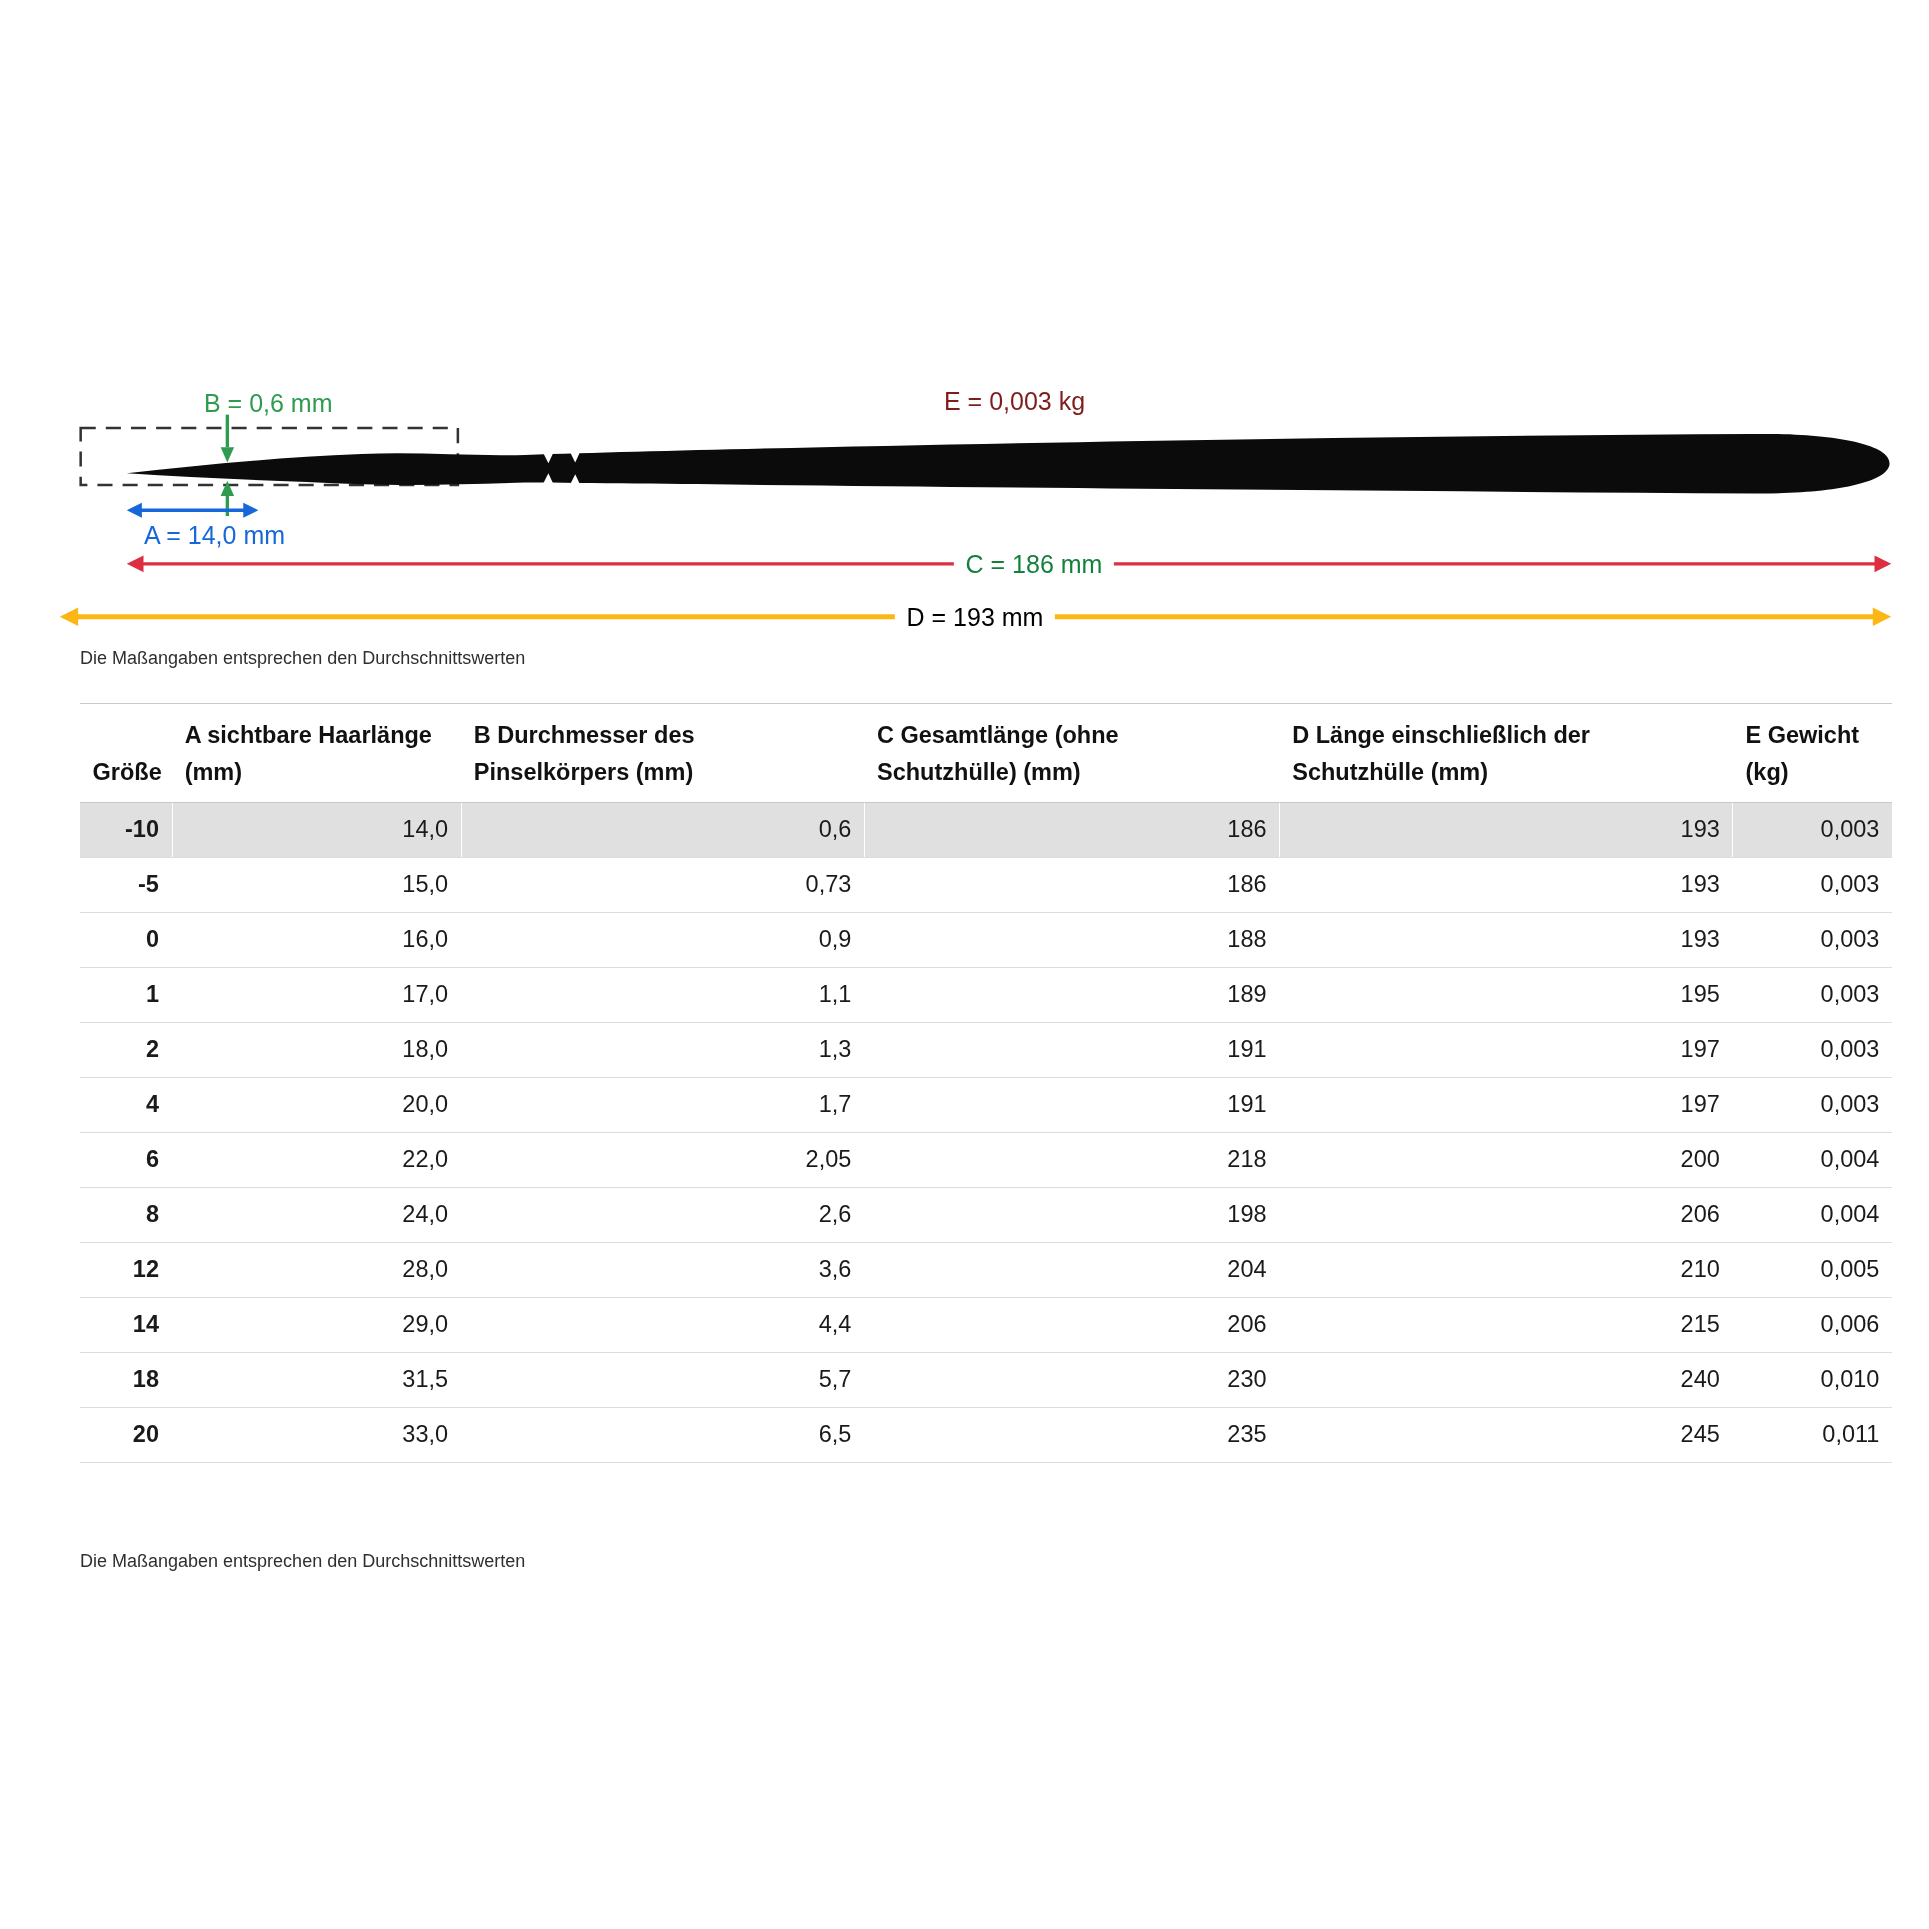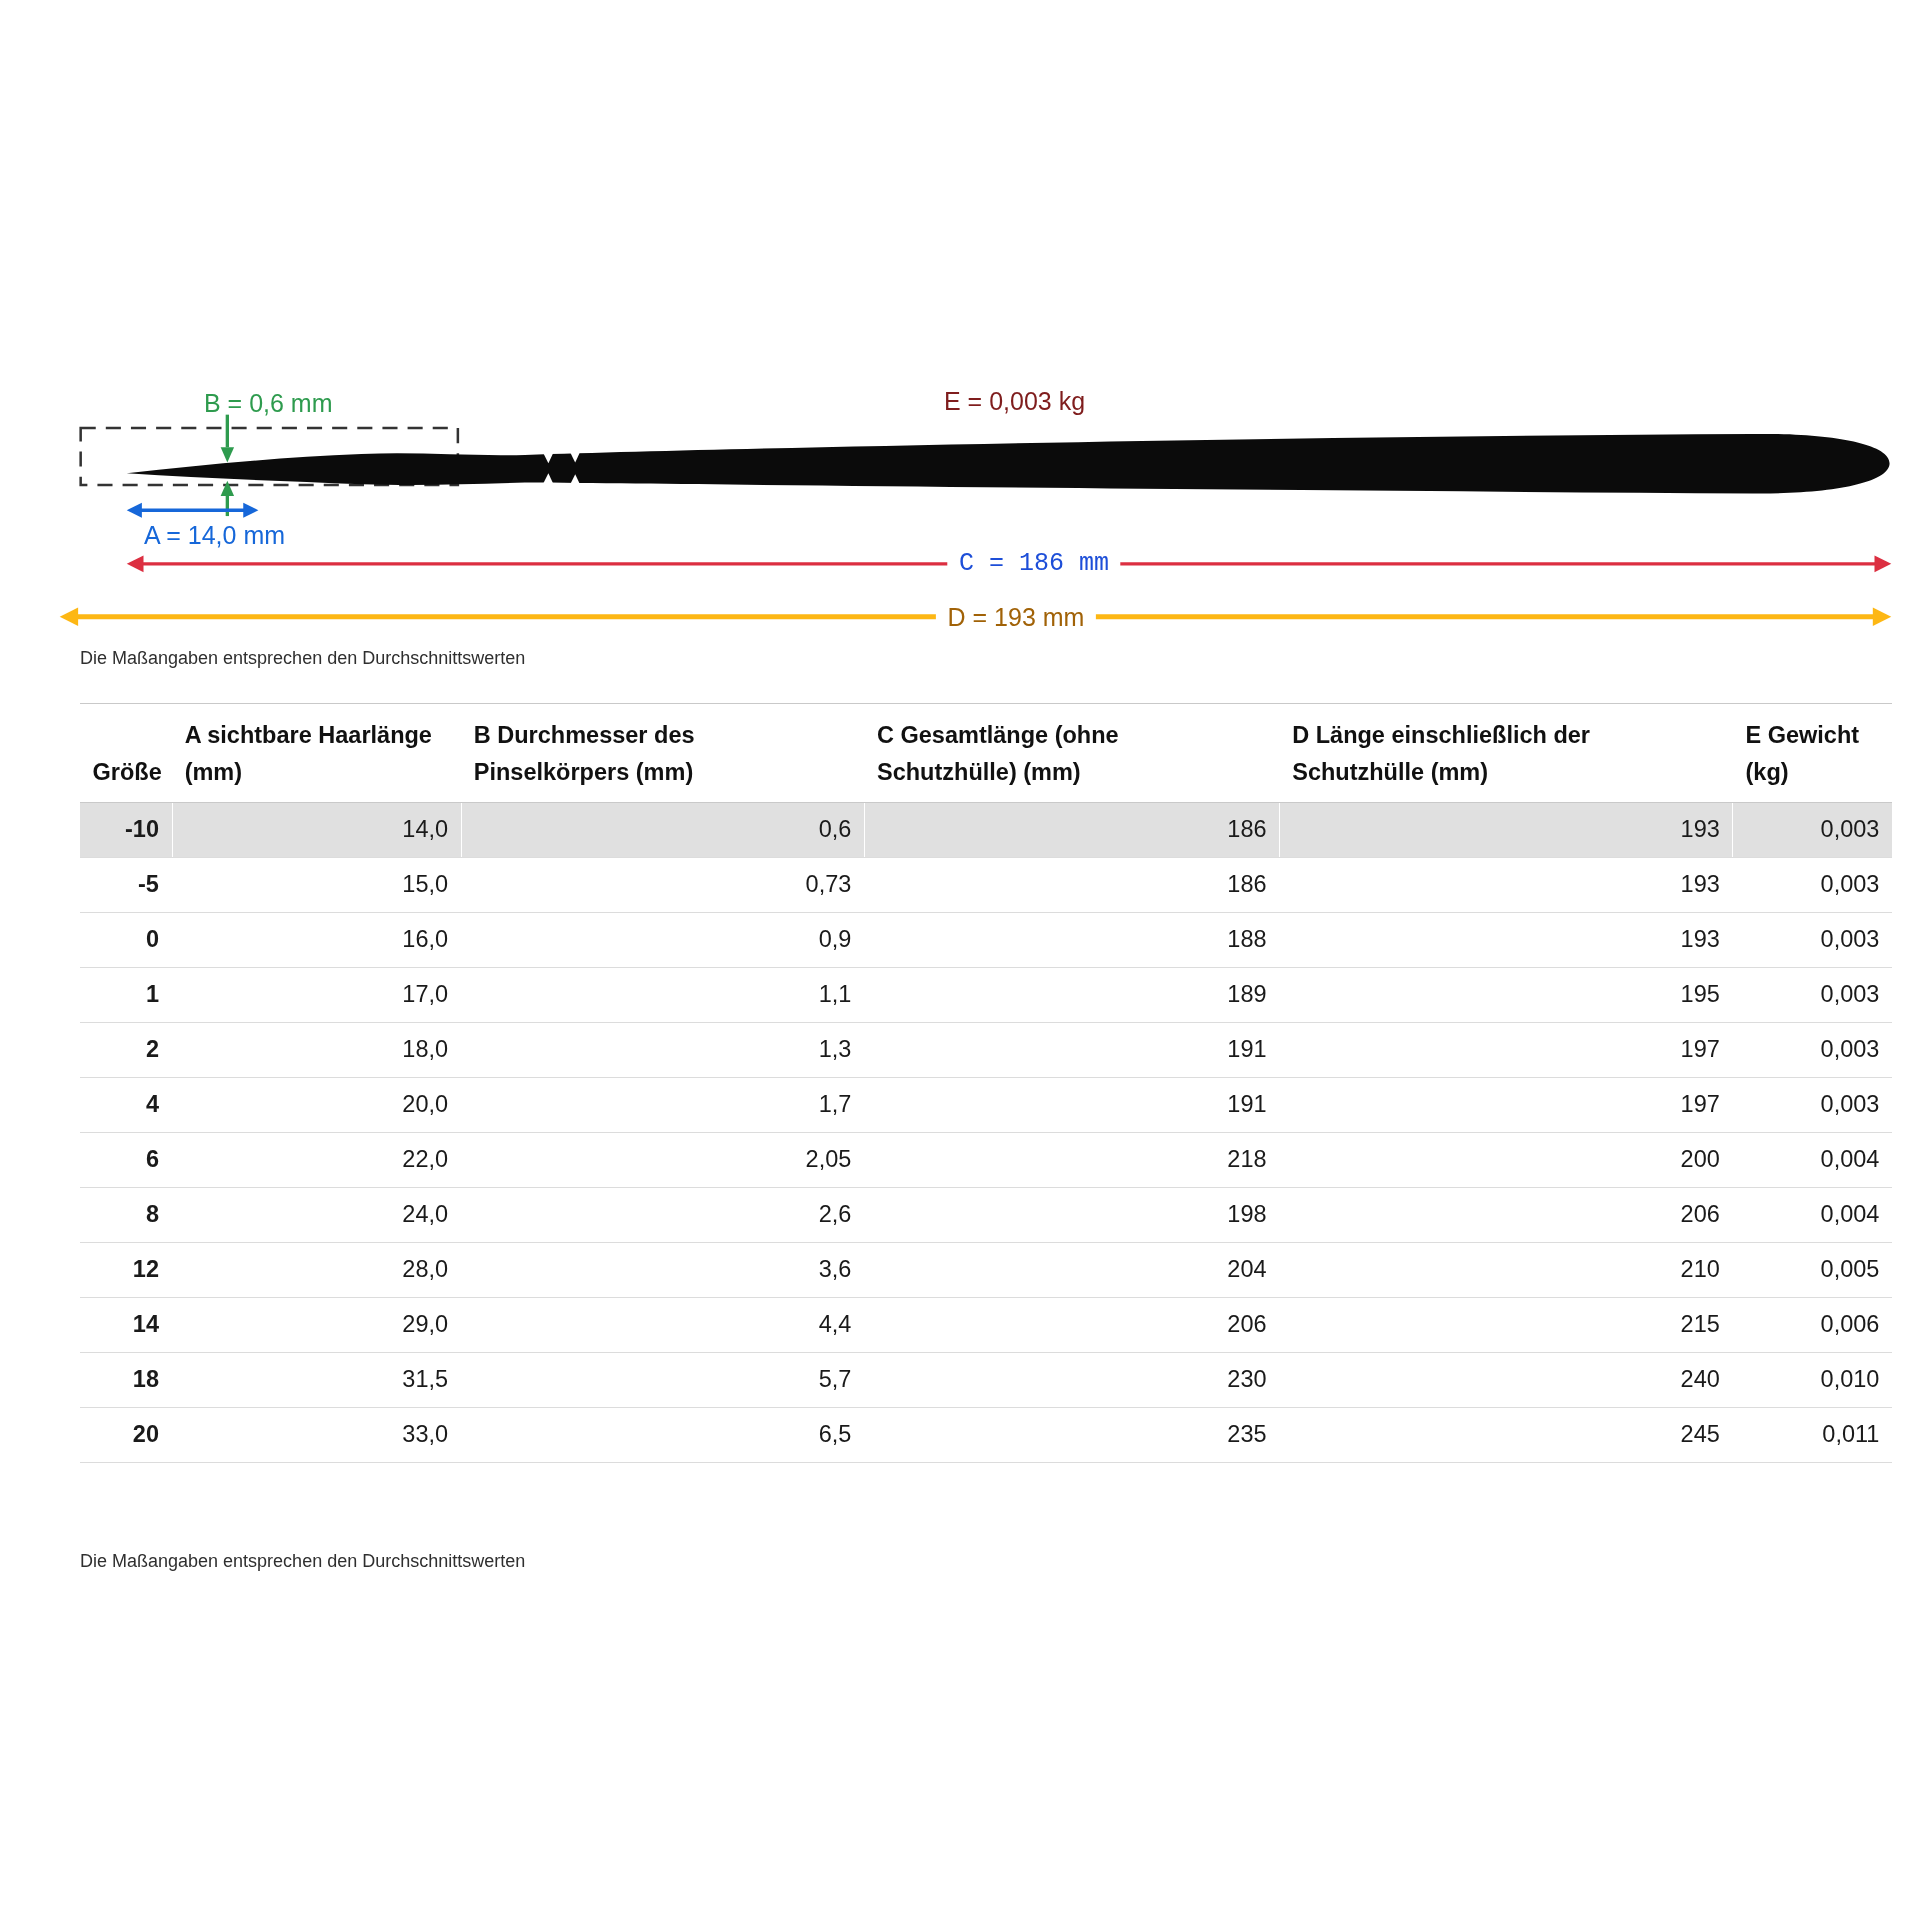--- a/index.html
+++ b/index.html
@@ -121,22 +121,22 @@
       <polygon points="2255,242 2235,232 2235,252" style="fill: rgb(220, 47, 65);"></polygon>
 
       <line x1="84" y1="305" x2="2241" y2="305" stroke-width="6" style="stroke: rgb(253, 183, 20);"></line>
       <polygon points="70,305 92,294 92,316" style="fill: rgb(253, 183, 20);"></polygon>
       <polygon points="2255,305 2233,294 2233,316" style="fill: rgb(253, 183, 20);"></polygon>
     </svg>
 
     <div class="lbl" style="left: 204px; top: 27px; color: rgb(46, 155, 78);">B = 0,6 mm</div>
     <div class="lbl" style="left: 944px; top: 25px; color: #7f1d1d;">E = 0,003 kg</div>
     <div class="lbl" style="left: 144px; top: 159px; color: rgb(22, 103, 217);">A = 14,0 mm</div>
-    <div class="lbl centered" style="left: 1034px; top: 188px; color: #1d4ed8; font-family: Liberation Mono, monospace;">C = 186 mm</div>
-    <div class="lbl centered" style="left: 1016px; top: 241px; color: #a16207;">D = 193 mm</div>
+    <div class="lbl centered" style="left: 1034px; top: 188px; color: #15803d;">C = 186 mm</div>
+    <div class="lbl centered" style="left: 975px; top: 241px; color: #000000;">D = 193 mm</div>
   </div>
 
   <div class="caption top">Die Maßangaben entsprechen den Durchschnittswerten</div>
 
   <table class="spec">
     <colgroup>
       <col style="width:92px">
       <col style="width:289px">
       <col style="width:403px">
       <col style="width:415px">

